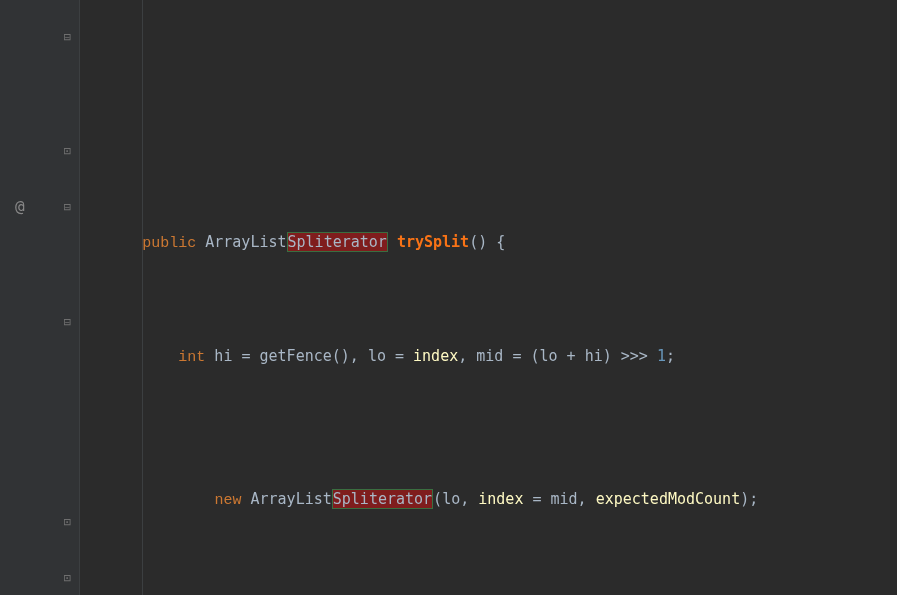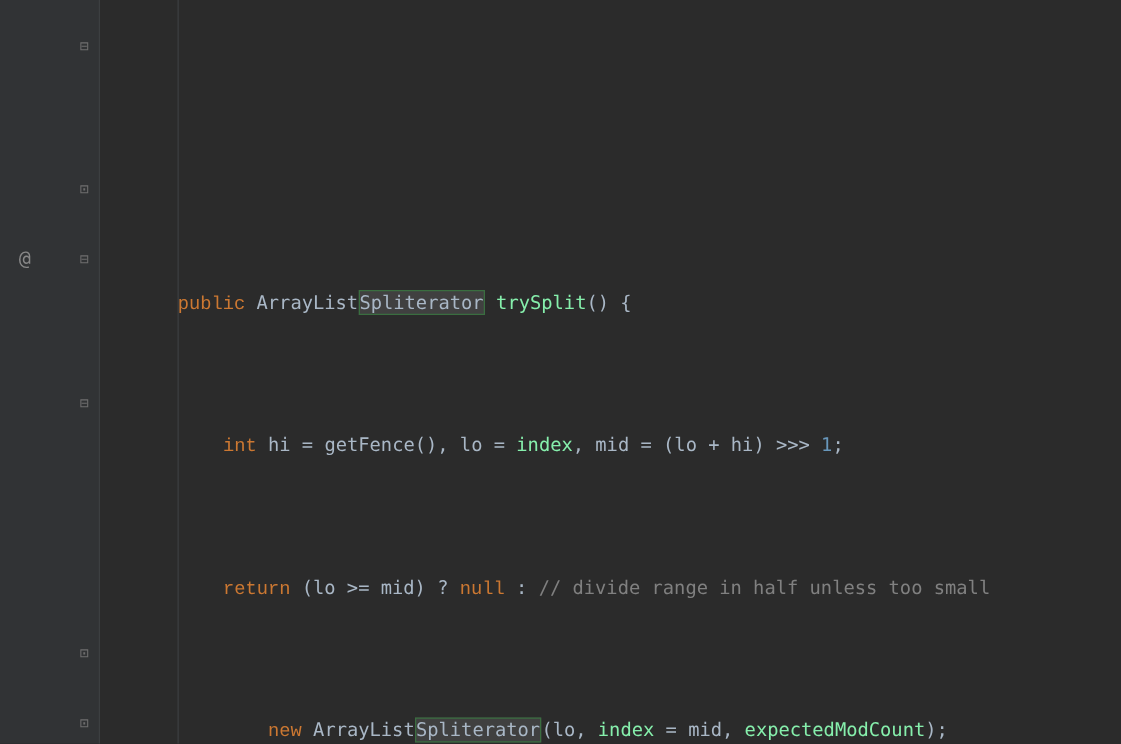--- a/index.html
+++ b/index.html
@@ -30,25 +30,25 @@
   .code {
     padding: 0 0 0 8px;
     color: #a9b7c6;
     line-height: 28.5px;
     white-space: pre;
     position: relative;
   }
   .code-line { height: 28.5px; display: block; }
   .k { color: #cc7832; font-family: Liberation Mono, monospace; }
   .ty { color: #a9b7c6; text-align: center; }
-  .fn { color: #86efac; }
+  .fn { color: #f97316; font-weight: bold; }
   .num { color: #6897bb; }
   .cm { color: #808080; }
-  .field { color: #86efac; }
-  .hl { background: #404040; border: 1px solid #3a6e40; padding: 0; }
+  .field { color: #fef9c3; }
+  .hl { background: #7f1d1d; border: 1px solid #3a6e40; padding: 0; }
   
   .indent-guide {
     position: absolute;
     width: 1px;
     background: #3c3f41;
     top: 0;
   }
 </style>
 </head>
 <body>
@@ -65,21 +65,20 @@
 
 <div class="code">
   <div class="indent-guide" style="left:62px; height:595px;"></div>
 
   <span class="code-line"> </span>
 
   <span class="code-line">      <span class="k">public</span> <span class="ty">ArrayList</span><span class="ty hl">Spliterator</span> <span class="fn">trySplit</span><span>(</span><span>)</span> <span>{</span></span>
 
   <span class="code-line">          <span class="k">int</span> <span>hi</span> <span>=</span> <span>getFence</span><span>(</span><span>)</span><span>,</span> <span>lo</span> <span>=</span> <span class="field">index</span><span>,</span> <span>mid</span> <span>=</span> <span>(</span><span>lo</span> <span>+</span> <span>hi</span><span>)</span> <span>&gt;&gt;&gt;</span> <span class="num">1</span><span>;</span></span>
 
-  <span class="code-line">          <span class="k">return</span> <span>(</span><span>lo</span> <span>&gt;=</span> <span>mid</span><span>)</span> <span>?</span> <span class="k">null</span> <span>:</span> <span class="cm">// divide range in half unless too small</span></span>
 
   <span class="code-line">              <span class="k">new</span> <span class="ty">ArrayList</span><span class="ty hl">Spliterator</span><span>(</span><span>lo</span><span>,</span> <span class="field">index</span> <span>=</span> <span>mid</span><span>,</span> <span class="field">expectedModCount</span><span>)</span><span>;</span></span>
 
   
 
   
 
   
 
   

